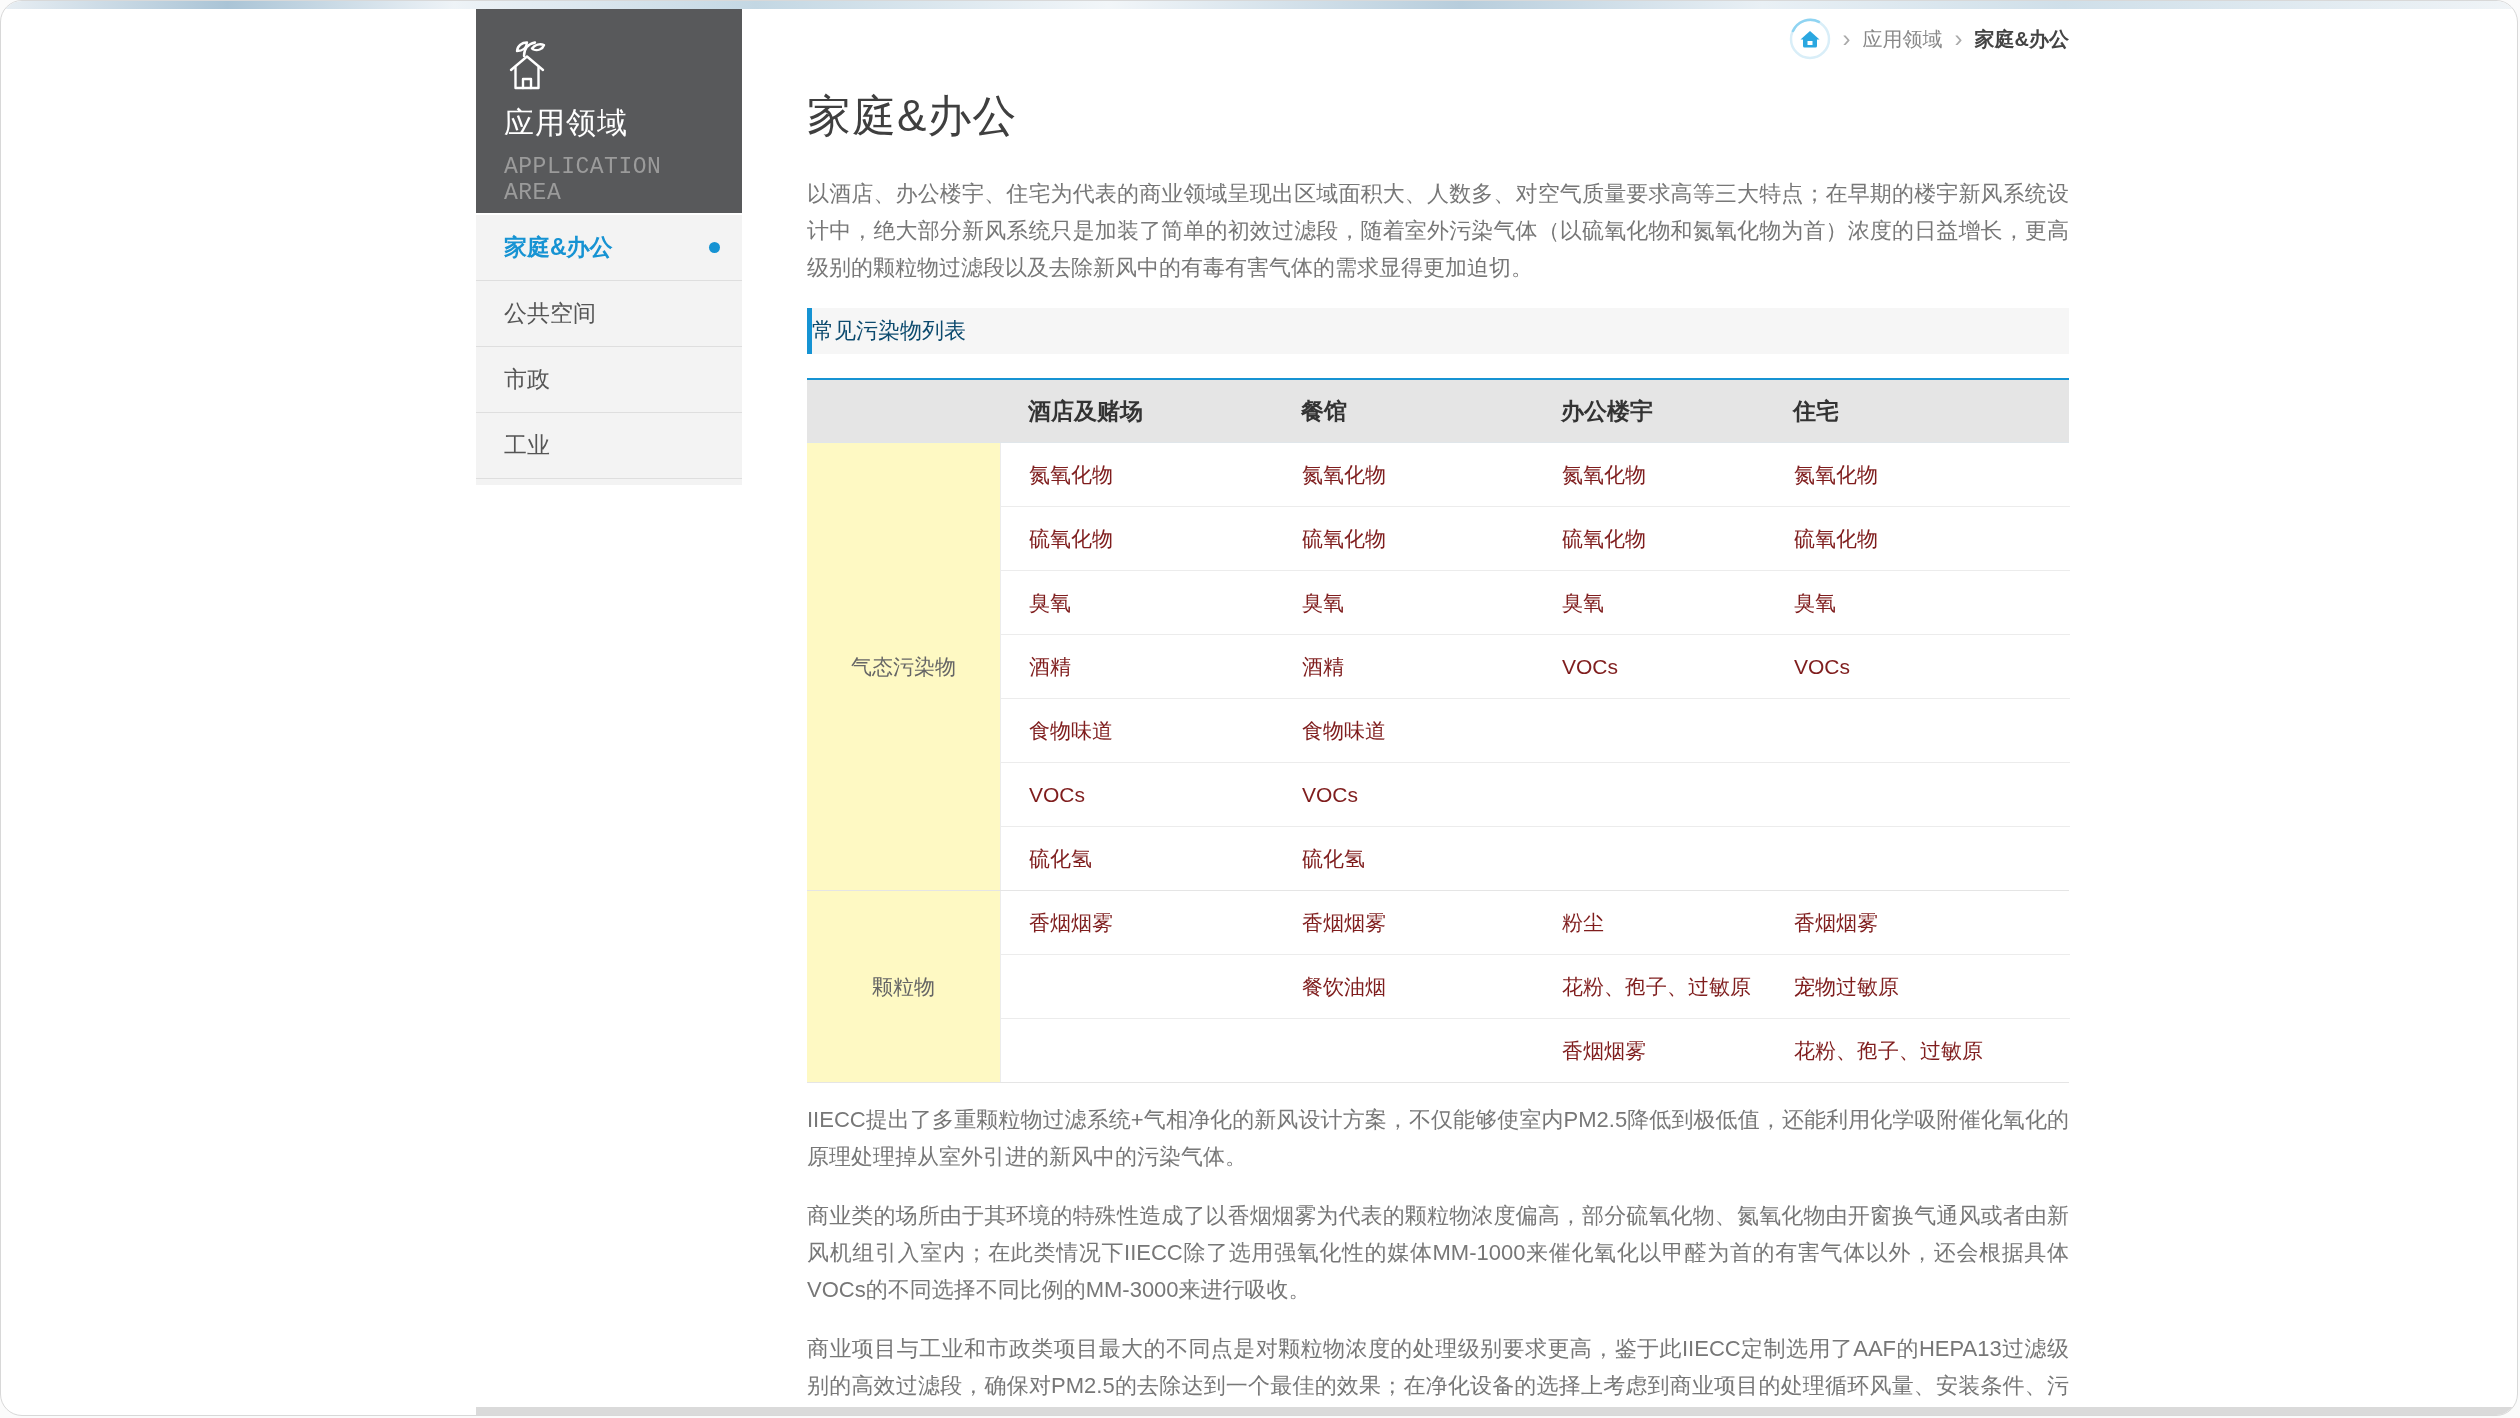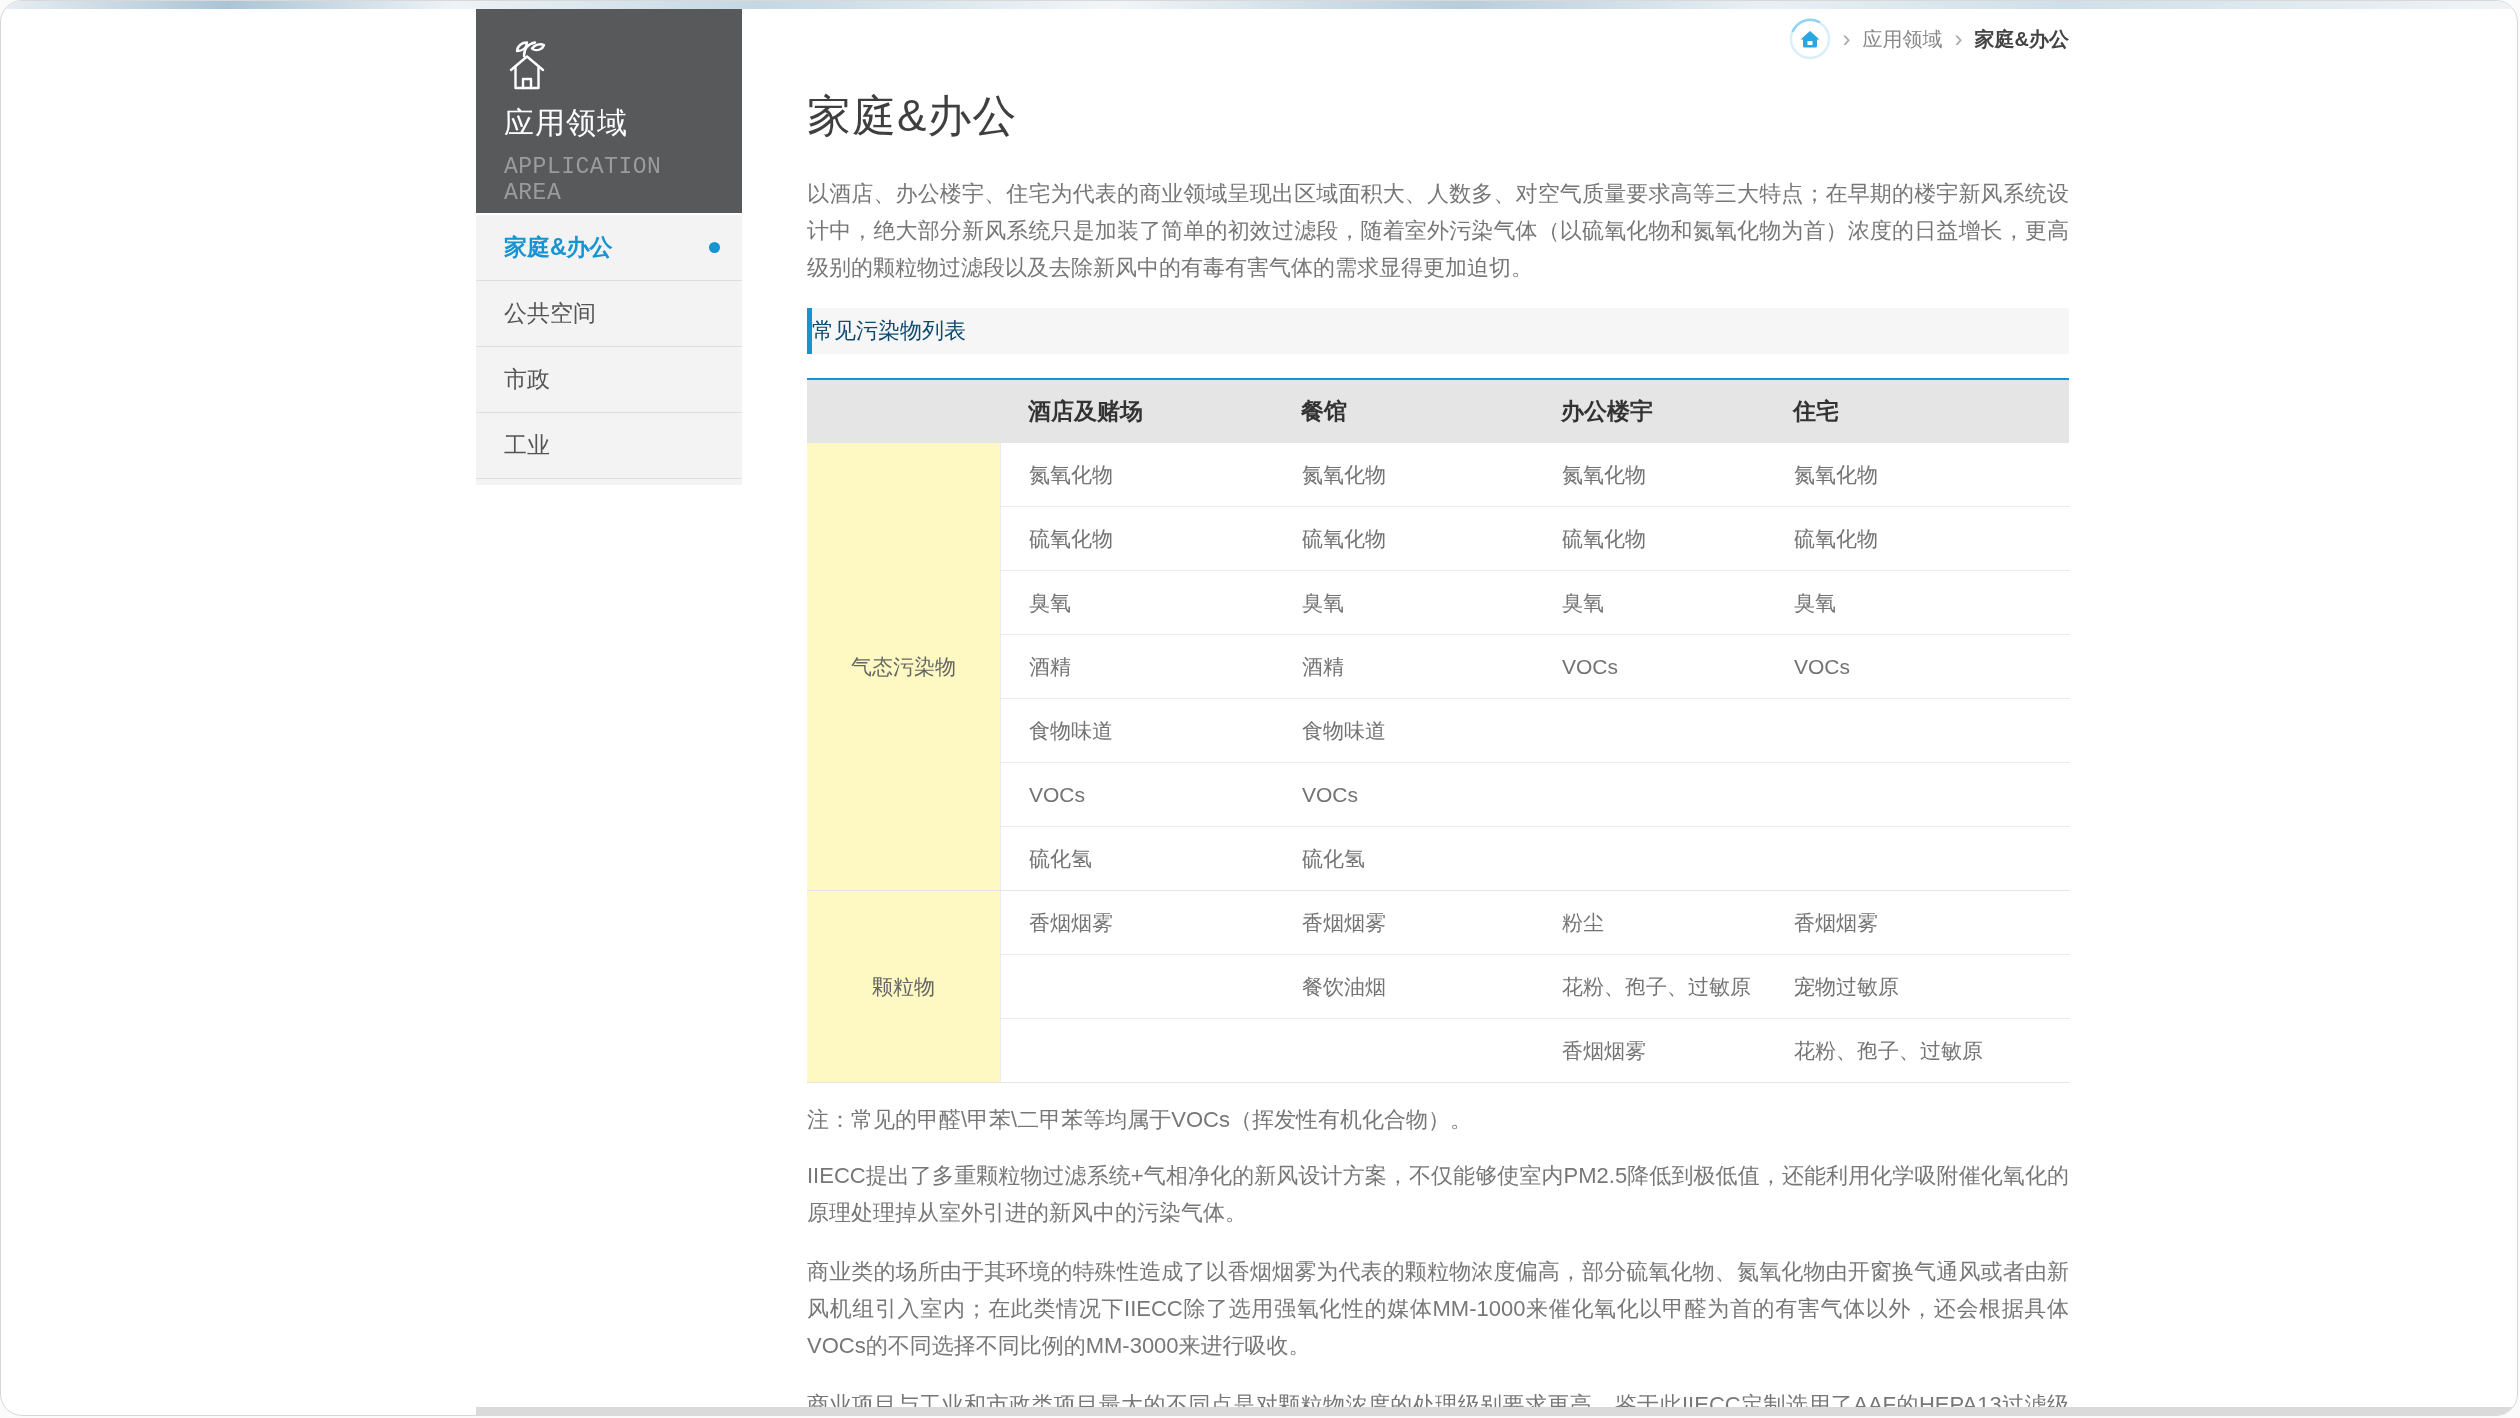--- a/index.html
+++ b/index.html
@@ -37,21 +37,21 @@
   .pollutant-table{margin-top:24px;border-top:2px solid #1693d3;}
   .t-header{display:flex;background:#e5e5e5;height:62px;align-items:center;
     border-bottom:1px solid #e0e6ea;font-weight:bold;color:#333;font-size:23px;}
   .cat-w{width:193px;flex:none;}
   .cell{box-sizing:border-box;padding-left:28px;flex:none;}
   .c1{width:273px}.c2{width:260px}.c3{width:232px}.c4{width:304px}
   .t-group{display:flex;border-bottom:1px solid #e5e5e5;}
   .t-group-label{width:193px;flex:none;background:#fef9c3;border-right:1px solid #ececec;
     display:flex;align-items:center;justify-content:center;color:#666;font-size:21px;}
   .t-rows{flex:1;}
-  .t-row{display:flex;height:63px;align-items:center;font-size:21px;color:#737373;border-top:1px solid #ececec;}
+  .t-row{display:flex;height:63px;align-items:center;font-size:21px;color:#7f1d1d;border-top:1px solid #ececec;}
   .t-row:first-child{border-top:none;}
   
   .note{margin-top:22px;font-size:22px;color:#777;line-height:30px;}
   .para{margin-top:18px;font-size:22px;color:#777;line-height:37px;text-align:justify;}
   .footer-strip{position:absolute;left:475px;right:0;bottom:0;height:8px;background:#dadada;}
 </style>
 </head>
 <body>
 
 <div class="page">
@@ -191,20 +191,19 @@
             <div class="t-row">
               <span class="cell c1"></span>
               <span class="cell c2"></span>
               <span class="cell c3">香烟烟雾</span>
               <span class="cell c4">花粉、孢子、过敏原</span>
             </div>
           </div>
         </div>
       </div>
 
-    <p class="note">注：常见的甲醛\甲苯\二甲苯等均属于VOCs（挥发性有机化合物）。</p>
     <p class="para">IIECC提出了多重颗粒物过滤系统+气相净化的新风设计方案，不仅能够使室内PM2.5降低到极低值，还能利用化学吸附催化氧化的原理处理掉从室外引进的新风中的污染气体。</p>
     <p class="para">商业类的场所由于其环境的特殊性造成了以香烟烟雾为代表的颗粒物浓度偏高，部分硫氧化物、氮氧化物由开窗换气通风或者由新风机组引入室内；在此类情况下IIECC除了选用强氧化性的媒体MM-1000来催化氧化以甲醛为首的有害气体以外，还会根据具体VOCs的不同选择不同比例的MM-3000来进行吸收。</p>
     <p class="para">商业项目与工业和市政类项目最大的不同点是对颗粒物浓度的处理级别要求更高，鉴于此IIECC定制选用了AAF的HEPA13过滤级别的高效过滤段，确保对PM2.5的去除达到一个最佳的效果；在净化设备的选择上考虑到商业项目的处理循环风量、安装条件、污染物浓度；IIECC旗下的APS小型气相净化系统能够在较小的安装空间里面取得一个很好的净化效果。</p>
   </main>
 
   <div class="footer-strip"></div>
 </div>
 
 </body></html>

